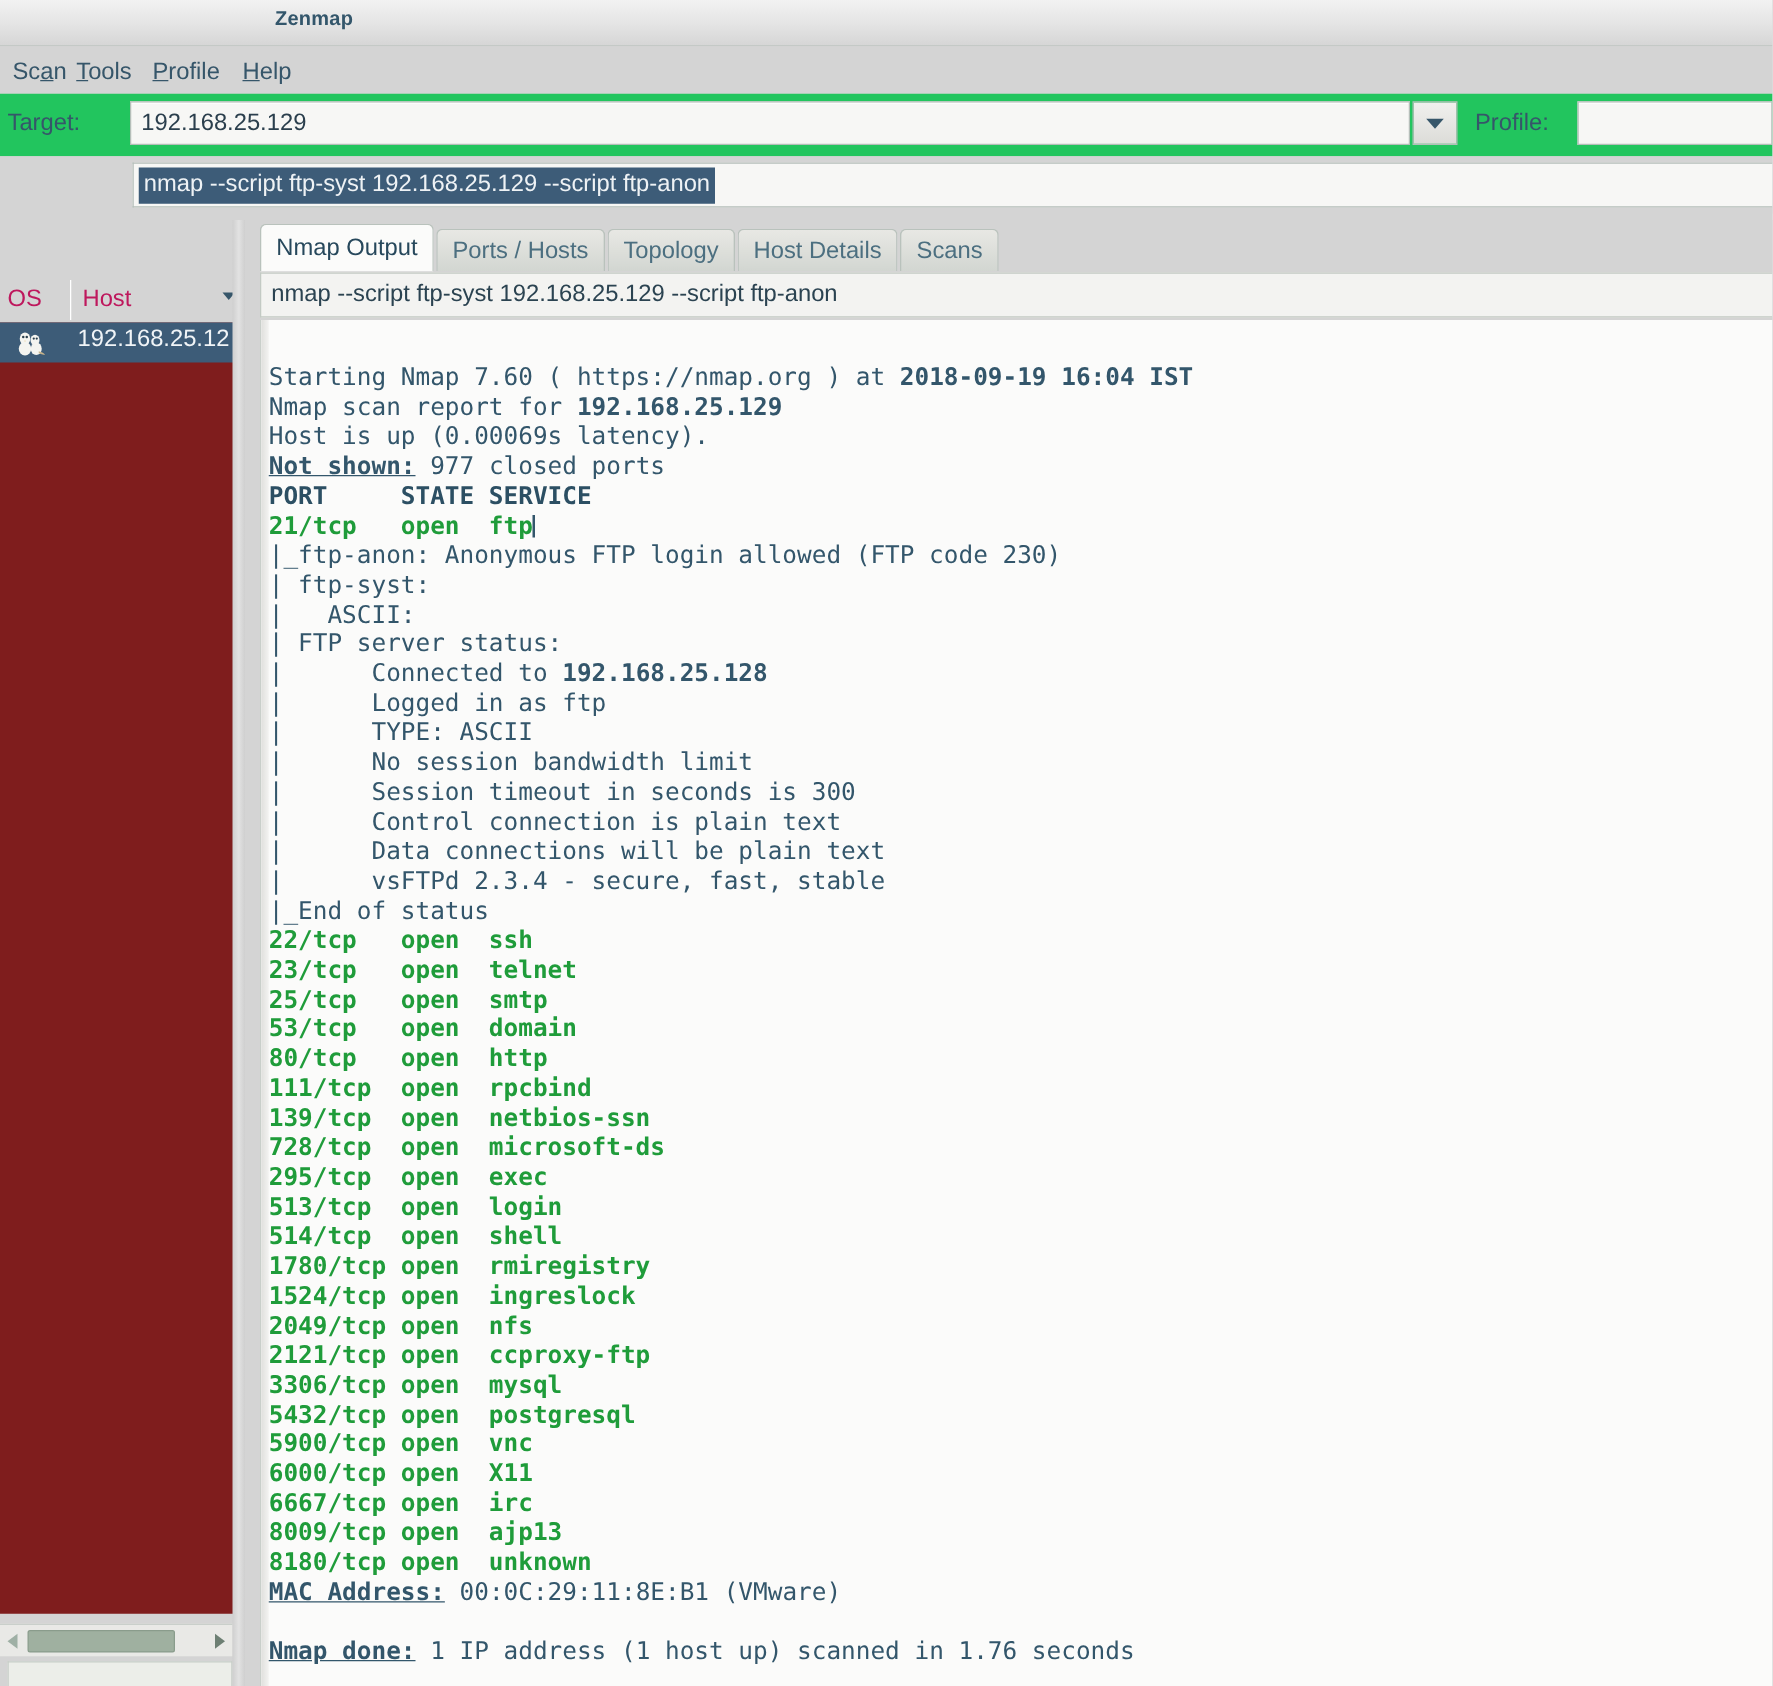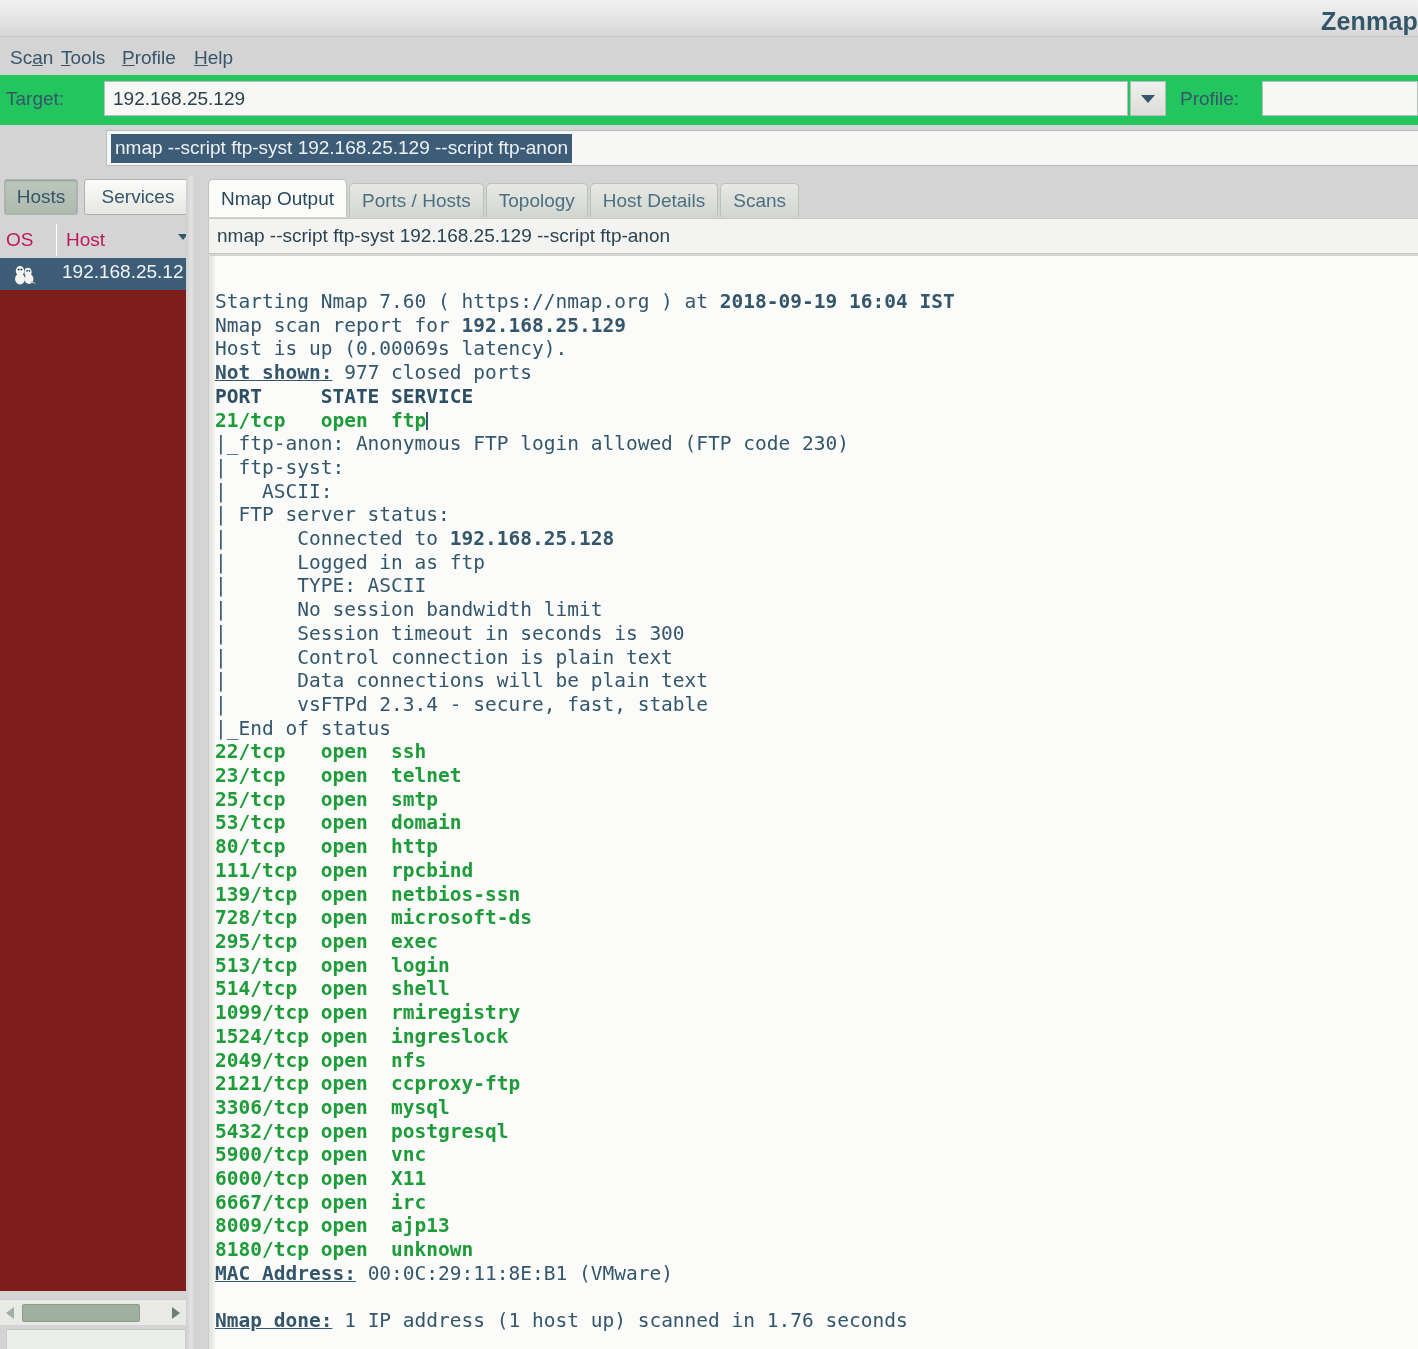--- a/index.html
+++ b/index.html
@@ -12,22 +12,22 @@
   #app { position: relative; width: 1418px; height: 1349px; }
 
   
   .titlebar {
     position: absolute; left: 0; top: 0; width: 1418px; height: 37px;
     background: linear-gradient(to bottom, #f2f2f2 0%, #e4e4e4 55%, #d6d6d6 100%);
     border-bottom: 1px solid #c4c9c6;
   }
   .titlebar .title {
     position: absolute; left: 0; right: 0; top: 7px;
-    text-align: right; margin-left: 220px;
-    font-size: 25px; font-weight: bold; color: #33566b;
+    text-align: left; margin-left: 220px;
+    font-size: 16px; font-weight: bold; color: #33566b;
     letter-spacing: .2px;
   }
 
   
   .menubar {
     position: absolute; left: 0; top: 37px; width: 1418px; height: 38px;
     background: #d4d4d4;
   }
   .menu-item {
     position: absolute; top: 8px; font-size: 19px; color: #36566a;
@@ -259,24 +259,20 @@
   </div>
 
   <div class="cmdrow">
     <div class="lbl" style="left:6px; top:138px; position:absolute;">Command:</div>
     <div class="cmd-entry">
       <div class="cmd-sel">nmap --script ftp-syst 192.168.25.129 --script ftp-anon</div>
     </div>
   </div>
 
   <div class="leftpane">
-    <div class="hs-buttons">
-      <div class="hs-btn active" style="left:4px;  width:74px;">Hosts</div>
-      <div class="hs-btn inactive" style="left:84px; width:108px;">Services</div>
-    </div>
 
     <div class="host-header">
       <div class="col" style="left:6px">OS</div>
       <div class="sep" style="left:56px"></div>
       <div class="col" style="left:66px">Host</div>
       <span class="sortmark"></span>
     </div>
 
     <div class="host-list">
       <div class="host-row">
@@ -349,21 +345,21 @@
 <span class="g">23/tcp   open  telnet</span>
 <span class="g">25/tcp   open  smtp</span>
 <span class="g">53/tcp   open  domain</span>
 <span class="g">80/tcp   open  http</span>
 <span class="g">111/tcp  open  rpcbind</span>
 <span class="g">139/tcp  open  netbios-ssn</span>
 <span class="g">728/tcp  open  microsoft-ds</span>
 <span class="g">295/tcp  open  exec</span>
 <span class="g">513/tcp  open  login</span>
 <span class="g">514/tcp  open  shell</span>
-<span class="g">1099/tcp open  rmiregistry</span>
+<span class="g">1780/tcp open  rmiregistry</span>
 <span class="g">1524/tcp open  ingreslock</span>
 <span class="g">2049/tcp open  nfs</span>
 <span class="g">2121/tcp open  ccproxy-ftp</span>
 <span class="g">3306/tcp open  mysql</span>
 <span class="g">5432/tcp open  postgresql</span>
 <span class="g">5900/tcp open  vnc</span>
 <span class="g">6000/tcp open  X11</span>
 <span class="g">6667/tcp open  irc</span>
 <span class="g">8009/tcp open  ajp13</span>
 <span class="g">8180/tcp open  unknown</span>

